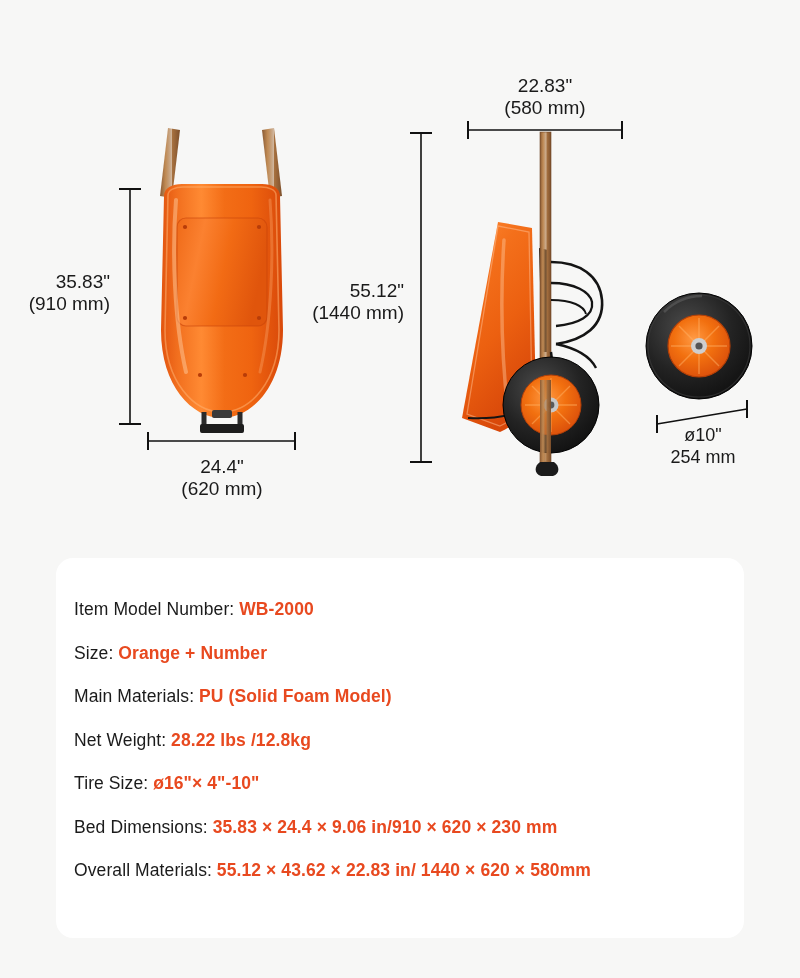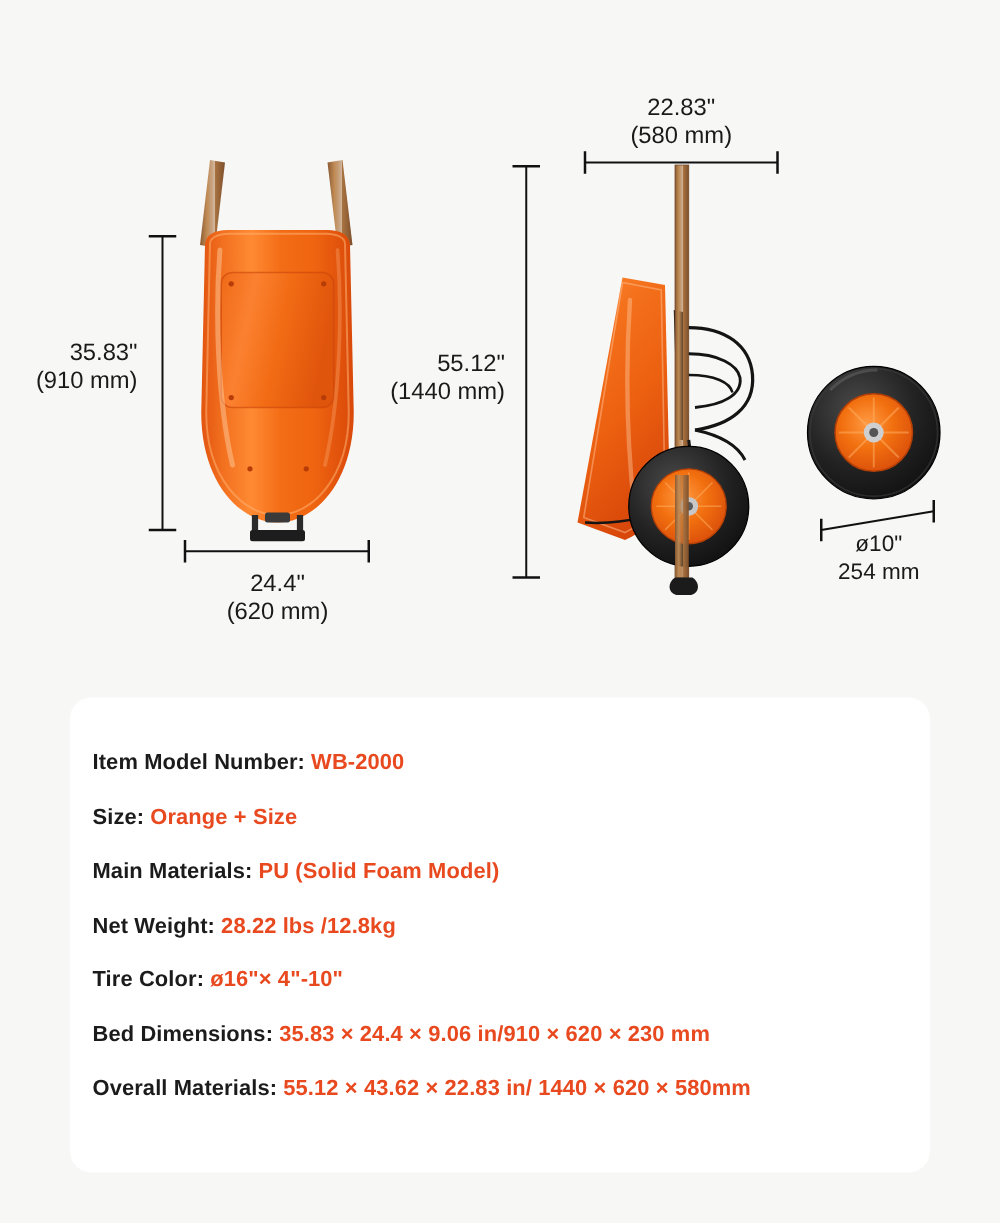--- a/index.html
+++ b/index.html
@@ -44,21 +44,21 @@
   }
   .spec-row {
     height: 43.5px;
     line-height: 43.5px;
     padding-left: 18px;
     white-space: nowrap;
     font-size: 17.5px;
     color: #1b1b1b;
   }
   .spec-label {
-    font-weight: 700;
+    font-weight: 400;
     color: #1b1b1b;
     letter-spacing: 0.1px;
   }
   .spec-value {
     font-weight: 700;
     color: #e8491f;
     letter-spacing: 0.1px;
   }
 </style>
 </head>
@@ -231,32 +231,32 @@
   </svg>
 </div>
 
 <div id="spec-card">
   <div class="spec-row">
     <span class="spec-label">Item Model Number:</span>
     <span class="spec-value">WB-2000</span>
   </div>
   <div class="spec-row">
     <span class="spec-label">Size:</span>
-    <span class="spec-value">Orange + Size</span>
+    <span class="spec-value">Orange + Number</span>
   </div>
   <div class="spec-row">
     <span class="spec-label">Main Materials:</span>
     <span class="spec-value">PU (Solid Foam Model)</span>
   </div>
   <div class="spec-row">
     <span class="spec-label">Net Weight:</span>
     <span class="spec-value">28.22 lbs /12.8kg</span>
   </div>
   <div class="spec-row">
-    <span class="spec-label">Tire Color:</span>
+    <span class="spec-label">Tire Size:</span>
     <span class="spec-value">ø16"× 4"-10"</span>
   </div>
   <div class="spec-row">
     <span class="spec-label">Bed Dimensions:</span>
     <span class="spec-value">35.83 × 24.4 × 9.06 in/910 × 620 × 230 mm</span>
   </div>
   <div class="spec-row">
     <span class="spec-label">Overall Materials:</span>
     <span class="spec-value">55.12 × 43.62 × 22.83 in/  1440 × 620 × 580mm</span>
   </div>

